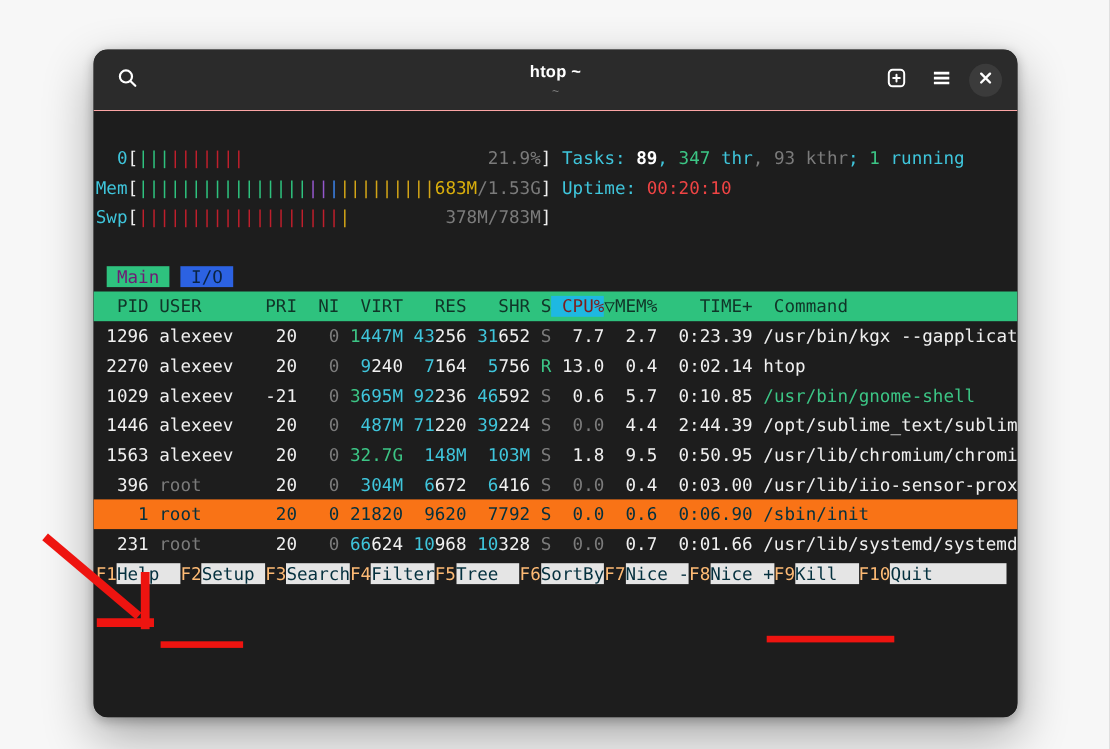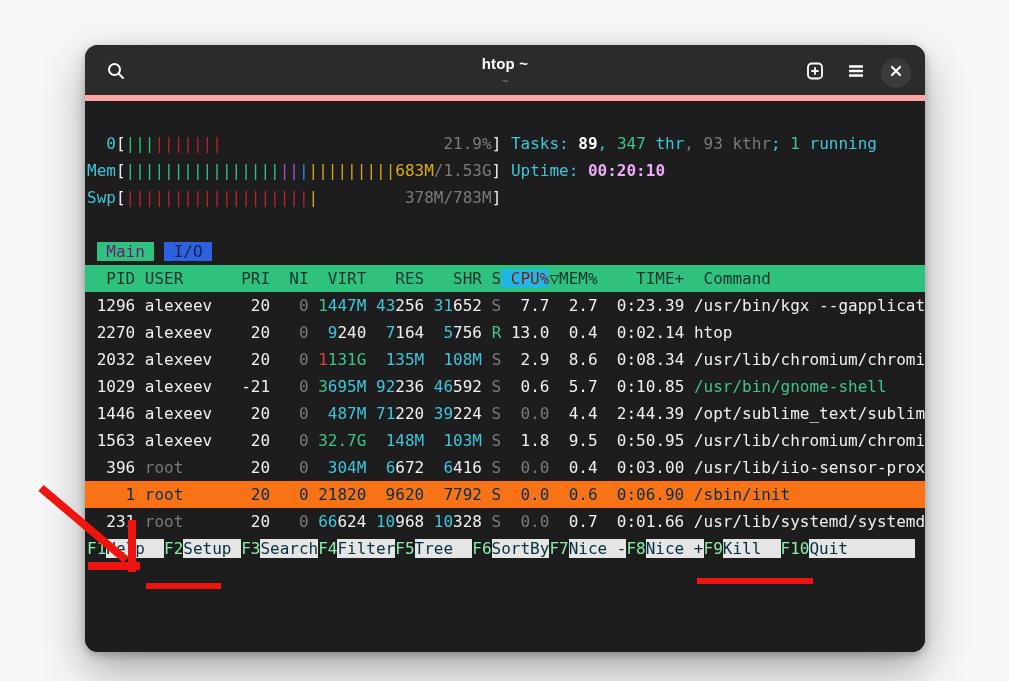--- a/index.html
+++ b/index.html
@@ -2,53 +2,53 @@
 <html><head>
 <meta charset="utf-8">
 <style>
   html,body{margin:0;padding:0;}
   body{width:1009px;height:681px;background:#f7f7f7;position:relative;overflow:hidden;
        font-family:"Liberation Sans","DejaVu Sans",sans-serif;}
   .window{position:absolute;left:85px;top:45px;width:840px;height:607px;border-radius:13px;
           overflow:hidden;background:#1d1d1d;
           box-shadow:0 18px 45px rgba(0,0,0,.33),0 3px 10px rgba(0,0,0,.25);}
   .titlebar{height:56px;background:#2b2b2b;display:flex;align-items:center;position:relative;
-            border-bottom:6px solid #fca5a5;box-sizing:border-box;}
+            border-bottom:1px solid #fca5a5;box-sizing:border-box;}
   .tb-left{position:absolute;left:16px;top:0;height:56px;display:flex;align-items:center;}
   .tb-right{position:absolute;right:14px;top:0;height:56px;display:flex;align-items:center;gap:10px;}
   .icon-btn{width:30px;height:30px;display:flex;align-items:center;justify-content:center;
             border-radius:50%;cursor:pointer;}
   .icon-btn.circle{background:#3b3b3b;}
   .title-wrap{flex:1;text-align:center;color:#fff;line-height:1;padding-top:2px;}
   .title-main{font-weight:700;font-size:15px;letter-spacing:.2px;}
   .title-sub{font-size:11px;color:#8f8f8f;margin-top:5px;}
   .terminal{position:relative;height:551px;background:#1d1d1d;padding-top:29px;box-sizing:border-box;
             font-family:"DejaVu Sans Mono","Liberation Mono",monospace;font-size:16px;color:#f0f0f0;}
   .tline{height:27px;line-height:27px;white-space:pre;padding-left:2px;overflow:hidden;}
   
   .t-w{color:#f0f0f0;}
   .t-wb{color:#ffffff;font-weight:700;}
   .t-gy{color:#7b7b7b;}
   .t-c{color:#3fc5db;}
-  .t-cb{color:#f0abfc;font-weight:700;}
+  .t-cb{color:#ef4444;font-weight:400;}
   .t-g{color:#3cc585;}
   .t-y{color:#d9ae0c;}
   .t-r{color:#e53946;}
   .t-sp{color:#f0f0f0;}
   
   .t-mg{color:#2ec27e;} .t-mr{color:#c01f2c;} .t-my{color:#d3a517;} .t-mp{color:#9457cc;} .t-mb{color:#3b82e8;}
   
   .bg-hdr{background:#2ec27e;}
   .bg-sel{background:#f97316;}
   .t-hdr{color:#103528;background:#2ec27e;}
   .t-hdrsel{color:#7f1d1d;background:#1eb8e2;}
   .t-tabmain{color:#701a75;background:#2ec27e;}
   .t-tabio{color:#0a2342;background:#2c62e2;}
   .t-sel{color:#04303e;}
-  .t-fk{color:#86efac;text-align:right;}
+  .t-fk{color:#fdba74;text-align:right;}
   .t-fm{color:#04303e;background:#e5e5e5;}
   .annot{position:absolute;left:0;top:0;pointer-events:none;}
 </style>
 </head>
 <body>
 
 <div class="window">
   <div class="titlebar">
     <div class="tb-left">
       <div class="icon-btn">
@@ -95,21 +95,20 @@
   </div>
   <div class="terminal">
       <div class="tline"><span class="t-c">  0</span><span class="t-w">[</span><span class="t-mg">|||</span><span class="t-mr">|||||||</span><span class="t-sp">                       </span><span class="t-gy">21.9%</span><span class="t-w">]</span><span class="t-sp"> </span><span class="t-c">Tasks: </span><span class="t-wb">89</span><span class="t-c">, </span><span class="t-g">347</span><span class="t-c"> thr</span><span class="t-gy">, 93 kthr</span><span class="t-c">; </span><span class="t-g">1</span><span class="t-c"> running</span></div>
       <div class="tline"><span class="t-c">Mem</span><span class="t-w">[</span><span class="t-mg">||||||||||||||||</span><span class="t-mp">||</span><span class="t-mb">|</span><span class="t-my">|||||||||</span><span class="t-y">683M</span><span class="t-gy">/1.53G</span><span class="t-w">]</span><span class="t-sp"> </span><span class="t-c">Uptime: </span><span class="t-cb">00:20:10</span></div>
       <div class="tline"><span class="t-c">Swp</span><span class="t-w">[</span><span class="t-mr">|||||||||||||||||||</span><span class="t-my">|</span><span class="t-sp">         </span><span class="t-gy">378M/783M</span><span class="t-w">]</span></div>
       <div class="tline"><span class="t-sp"></span></div>
       <div class="tline"><span class="t-sp"> </span><span class="t-tabmain"> Main </span><span class="t-sp"> </span><span class="t-tabio"> I/O </span></div>
       <div class="tline bg-hdr"><span class="t-hdr">  PID USER      PRI  NI  VIRT   RES   SHR S</span><span class="t-hdrsel"> CPU%</span><span class="t-hdr">▽MEM%    TIME+  Command</span></div>
       <div class="tline"><span class="t-w"> 1296 alexeev    20 </span><span class="t-gy">  0 </span><span class="t-g">1</span><span class="t-c">447M 43</span><span class="t-w">256 </span><span class="t-c">31</span><span class="t-w">652 </span><span class="t-gy">S</span><span class="t-w">  7.7  2.7  0:23.39 /usr/bin/kgx --gapplicat</span></div>
       <div class="tline"><span class="t-w"> 2270 alexeev    20 </span><span class="t-gy">  0 </span><span class="t-w"> </span><span class="t-c">9</span><span class="t-w">240  </span><span class="t-c">7</span><span class="t-w">164  </span><span class="t-c">5</span><span class="t-w">756 </span><span class="t-g">R</span><span class="t-w"> 13.0  0.4  0:02.14 htop</span></div>
-      <div class="tline"><span class="t-w"> 2032 alexeev    20 </span><span class="t-gy">  0 </span><span class="t-r">1</span><span class="t-g">131G </span><span class="t-w"> </span><span class="t-c">135M </span><span class="t-w"> </span><span class="t-c">108M </span><span class="t-gy">S</span><span class="t-w">  2.9  8.6  0:08.34 /usr/lib/chromium/chromi</span></div>
       <div class="tline"><span class="t-w"> 1029 alexeev   -21 </span><span class="t-gy">  0 </span><span class="t-g">3</span><span class="t-c">695M 92</span><span class="t-w">236 </span><span class="t-c">46</span><span class="t-w">592 </span><span class="t-gy">S</span><span class="t-w">  0.6  5.7  0:10.85 </span><span class="t-g">/usr/bin/gnome-shell</span></div>
       <div class="tline"><span class="t-w"> 1446 alexeev    20 </span><span class="t-gy">  0  </span><span class="t-c">487M 71</span><span class="t-w">220 </span><span class="t-c">39</span><span class="t-w">224 </span><span class="t-gy">S  0.0</span><span class="t-w">  4.4  2:44.39 /opt/sublime_text/sublim</span></div>
       <div class="tline"><span class="t-w"> 1563 alexeev    20 </span><span class="t-gy">  0 </span><span class="t-g">32.7G </span><span class="t-w"> </span><span class="t-c">148M </span><span class="t-w"> </span><span class="t-c">103M </span><span class="t-gy">S</span><span class="t-w">  1.8  9.5  0:50.95 /usr/lib/chromium/chromi</span></div>
       <div class="tline"><span class="t-w">  396 </span><span class="t-gy">root      </span><span class="t-w"> 20 </span><span class="t-gy">  0  </span><span class="t-c">304M  6</span><span class="t-w">672  </span><span class="t-c">6</span><span class="t-w">416 </span><span class="t-gy">S  0.0</span><span class="t-w">  0.4  0:03.00 /usr/lib/iio-sensor-prox</span></div>
       <div class="tline bg-sel"><span class="t-sel">    1 root       20   0 21820  9620  7792 S  0.0  0.6  0:06.90 /sbin/init</span></div>
       <div class="tline"><span class="t-w">  231 </span><span class="t-gy">root      </span><span class="t-w"> 20 </span><span class="t-gy">  0 </span><span class="t-c">66</span><span class="t-w">624 </span><span class="t-c">10</span><span class="t-w">968 </span><span class="t-c">10</span><span class="t-w">328 </span><span class="t-gy">S  0.0</span><span class="t-w">  0.7  0:01.66 /usr/lib/systemd/systemd</span></div>
       <div class="tline"><span class="t-fk">F1</span><span class="t-fm">Help  </span><span class="t-fk">F2</span><span class="t-fm">Setup </span><span class="t-fk">F3</span><span class="t-fm">Search</span><span class="t-fk">F4</span><span class="t-fm">Filter</span><span class="t-fk">F5</span><span class="t-fm">Tree  </span><span class="t-fk">F6</span><span class="t-fm">SortBy</span><span class="t-fk">F7</span><span class="t-fm">Nice -</span><span class="t-fk">F8</span><span class="t-fm">Nice +</span><span class="t-fk">F9</span><span class="t-fm">Kill  </span><span class="t-fk">F10</span><span class="t-fm">Quit       </span></div>
     </div>
 </div>
 

